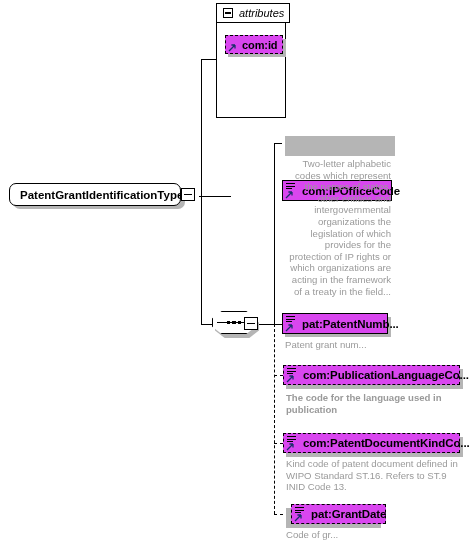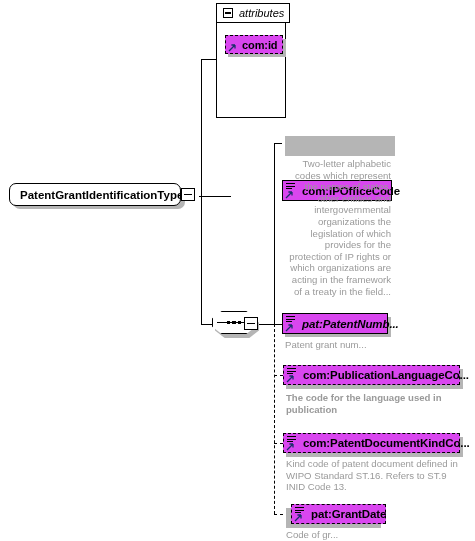--- a/index.html
+++ b/index.html
@@ -206,21 +206,21 @@
 intergovernmental
 organizations the
 legislation of which
 provides for the
 protection of IP rights or
 which organizations are
 acting in the framework
 of a treaty in the field...</div>
 
   <div class="elshadow" style="left:285px;top:317px;width:106px;height:20px;"></div>
-  <div class="elbox solid" style="left:282px;top:313px;width:106px;height:21px;font-style:italic;">
+  <div class="elbox solid" style="left:282px;top:313px;width:106px;height:21px;">
     <span class="glyph-lines">
         <i></i>
         <i></i>
         <i></i>
       </span>
     <span class="glyph-arrow">
       <svg width="9" height="9" viewBox="0 0 9 9">
           <path d="M1 8 L7 2 M7 2 L3.4 2 M7 2 L7 5.6" stroke="#1a2f6b" stroke-width="1.3" fill="none"></path>
         </svg>
     </span>

